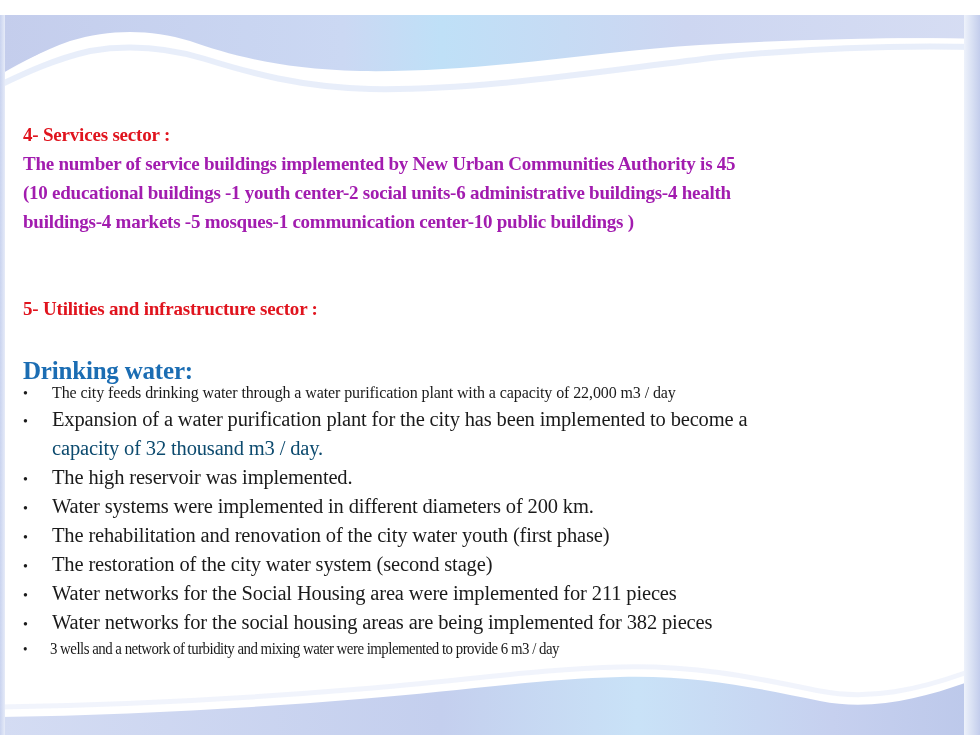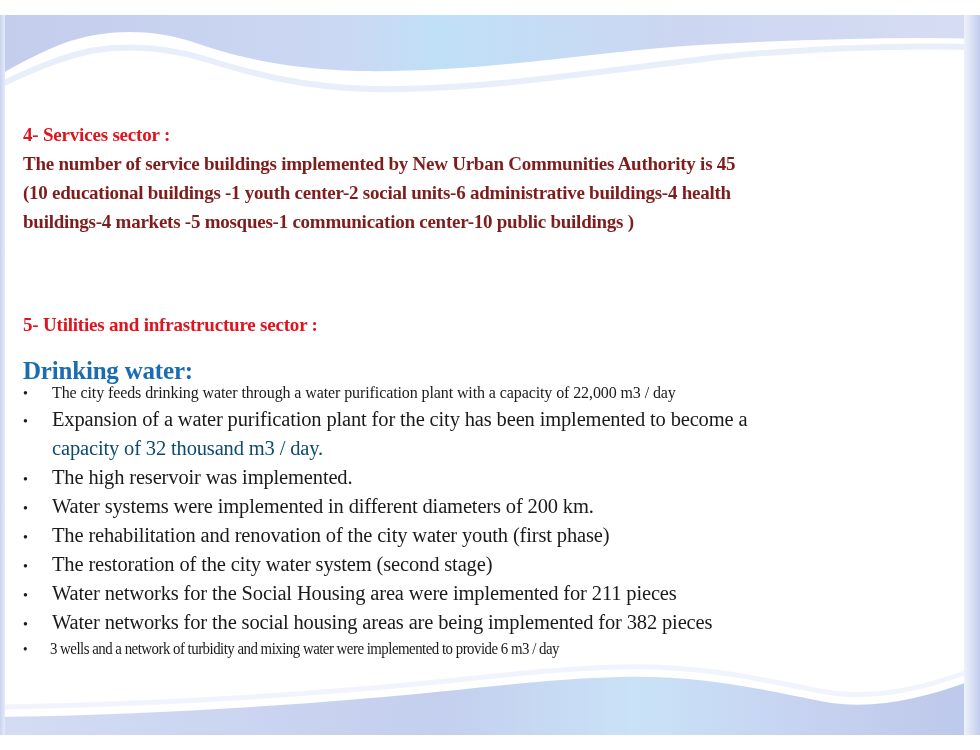--- a/index.html
+++ b/index.html
@@ -46,21 +46,21 @@
       left: 23px;
       color: #e0141e;
       font-weight: bold;
       font-size: 19px;
       letter-spacing: -0.2px;
       white-space: nowrap;
     }
     .para {
       position: absolute;
       left: 23px;
-      color: #7f1d1d;
+      color: #a21caf;
       font-weight: bold;
       font-size: 19px;
       letter-spacing: -0.25px;
       white-space: nowrap;
     }
     .heading-blue {
       position: absolute;
       left: 23px;
       color: #1b6db3;
       font-weight: bold;
@@ -131,21 +131,21 @@
   <div class="frame-left"></div>
   <div class="frame-right"></div>
 
   <div class="content">
 
     <div class="heading-red" style="top:109px;">4- Services sector :</div>
     <div class="para" style="top:138px;"> The number of  service buildings implemented  by New Urban Communities Authority is 45</div>
     <div class="para" style="top:167px;">(10  educational buildings -1 youth center-2 social units-6  administrative buildings-4  health</div>
     <div class="para" style="top:196px;">buildings-4  markets -5  mosques-1 communication center-10 public buildings )</div>
 
-    <div class="heading-red" style="top:283px;margin-top:16px;">5- Utilities and infrastructure sector :</div>
+    <div class="heading-red" style="top:283px;">5- Utilities and infrastructure sector :</div>
     <div class="heading-blue" style="top:342px;">Drinking water:</div>
 
     <div class="bullet small" style="top:369px;">
       <span class="dot">•</span>
       <span>The city feeds drinking water through a water purification plant with a capacity of 22,000 m3 / day</span>
     </div>
 
     <div class="bullet large" style="top:393px;">
       <span class="dot">•</span>
       <span>Expansion of a water purification plant for the city has been implemented to become a</span>

